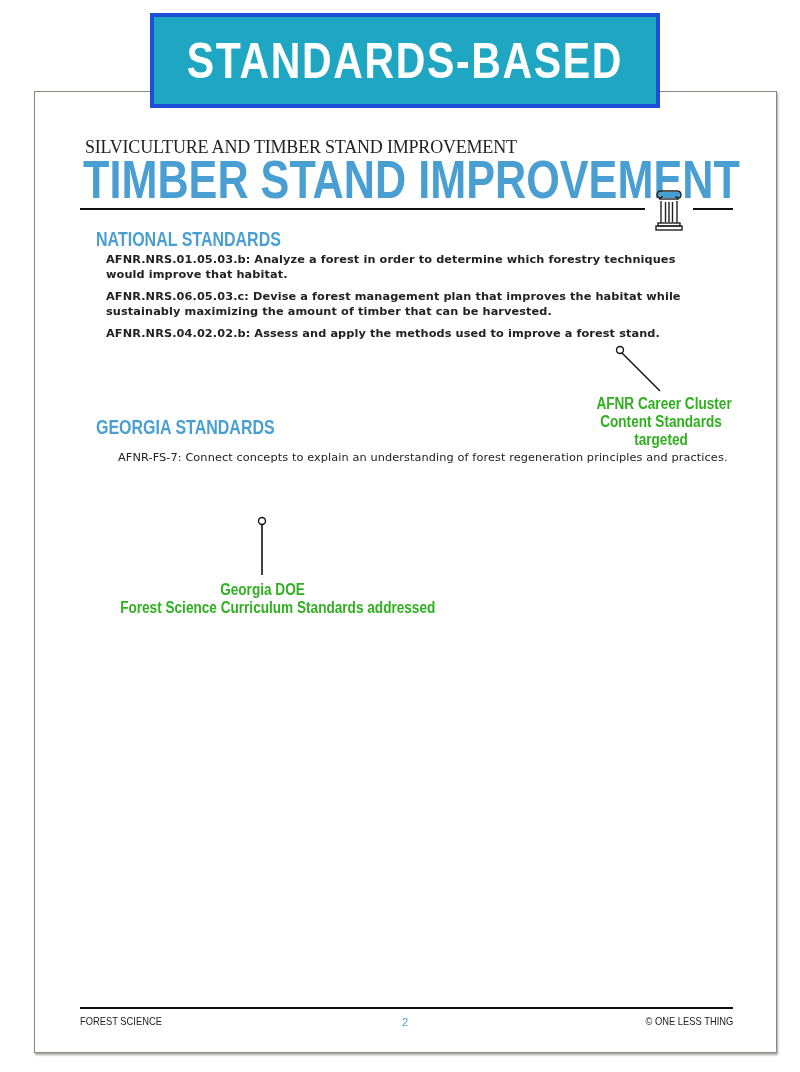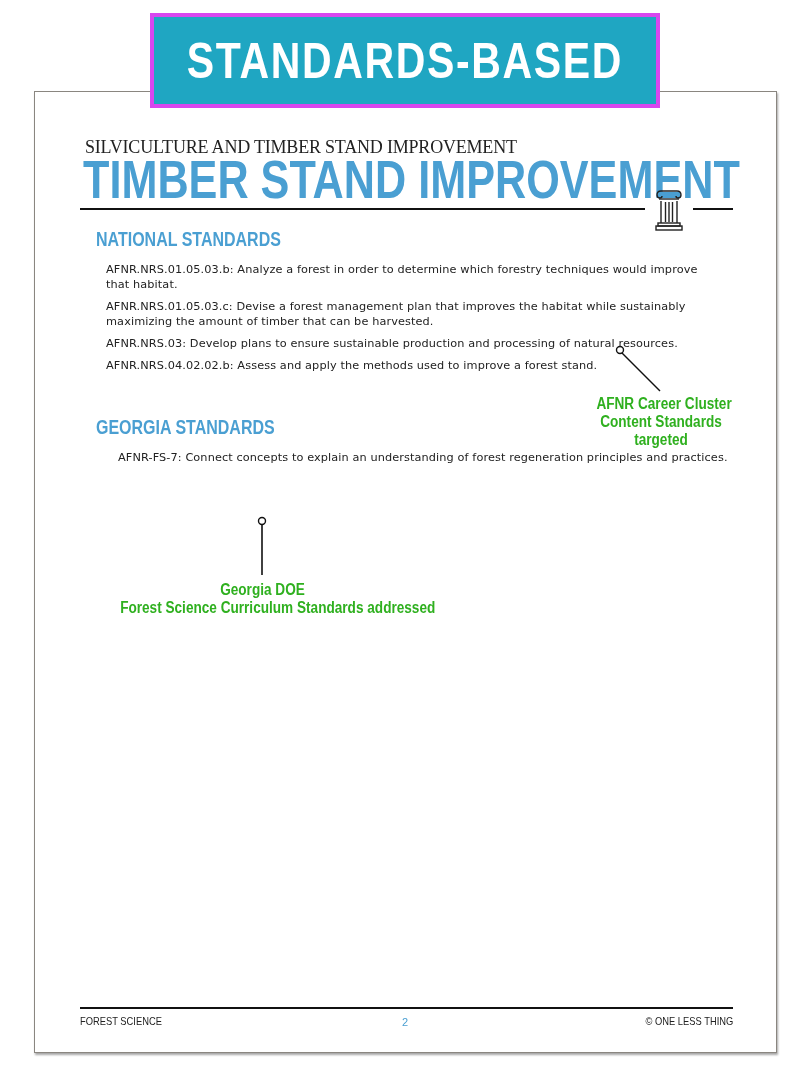--- a/index.html
+++ b/index.html
@@ -7,21 +7,21 @@
     width: 800px; height: 1072px; background: #ffffff; position: relative; overflow: hidden;
     font-family: "DejaVu Sans", sans-serif;
   }
   .page {
     position: absolute; left: 34px; top: 91px; width: 741px; height: 960px;
     background: #fff; border: 1px solid #8a8680;
     box-shadow: 1px 2px 2px rgba(0,0,0,0.35);
   }
   .banner {
     position: absolute; left: 150px; top: 13px; width: 510px; height: 95px;
-    background: #d946ef; z-index: 5; box-sizing: border-box; padding: 4px;
+    background: #1d4ed8; z-index: 5; box-sizing: border-box; padding: 4px;
   }
   .banner-inner {
     width: 100%; height: 100%; background: #1fa6c2;
     display: flex; align-items: center; justify-content: center;
   }
   .banner-text {
     color: #ffffff; font-family: "Liberation Sans", sans-serif; font-weight: bold;
     font-size: 50px; letter-spacing: 2px; transform: scaleX(0.82); white-space: nowrap;
   }
   .subtitle {
@@ -91,24 +91,23 @@
     <line x1="12.5" y1="13" x2="12.5" y2="33"></line>
     <line x1="16" y1="13" x2="16" y2="33"></line>
     <line x1="19.5" y1="13" x2="19.5" y2="33"></line>
     <rect x="5" y="34" width="22" height="3"></rect>
     <rect x="3" y="37" width="26" height="4"></rect>
   </g>
 </svg>
 
 <div class="section-head" style="top:228px;">NATIONAL STANDARDS</div>
 
-<div class="std-list" style="top:262px;">
+<div class="std-list" style="top:252px;font-weight:bold;">
   <p class="std">AFNR.NRS.01.05.03.b: Analyze a forest in order to determine which forestry techniques would improve that habitat.</p>
-  <p class="std">AFNR.NRS.01.05.03.c: Devise a forest management plan that improves the habitat while sustainably maximizing the amount of timber that can be harvested.</p>
-  <p class="std">AFNR.NRS.03: Develop plans to ensure sustainable production and processing of natural resources.</p>
+  <p class="std">AFNR.NRS.06.05.03.c: Devise a forest management plan that improves the habitat while sustainably maximizing the amount of timber that can be harvested.</p>
   <p class="std">AFNR.NRS.04.02.02.b: Assess and apply the methods used to improve a forest stand.</p>
 </div>
 
 <div class="section-head" style="top:416px;">GEORGIA STANDARDS</div>
 
 <div class="std-list" style="top:450px;margin-left:12px;">
   <p class="std">AFNR-FS-7: Connect concepts to explain an understanding of forest regeneration principles and practices.</p>
 </div>
 
 <svg class="leader" width="800" height="1072">

